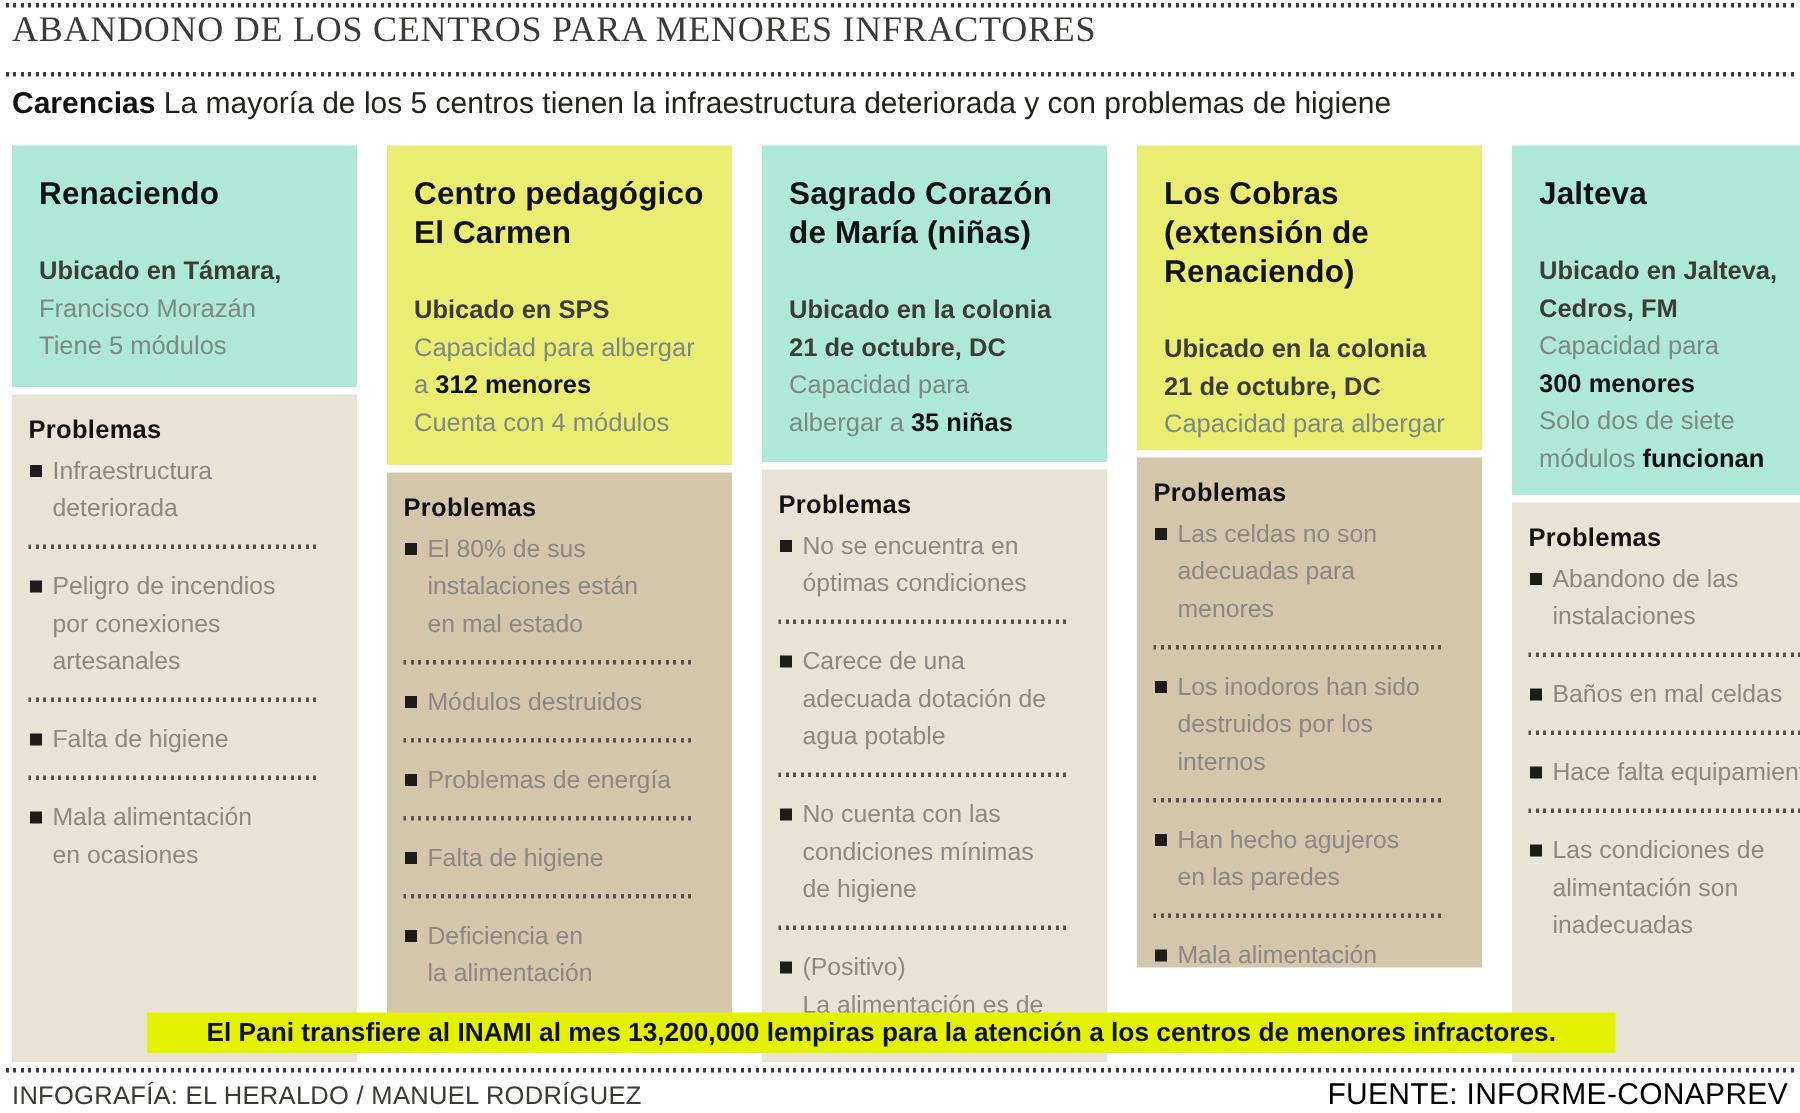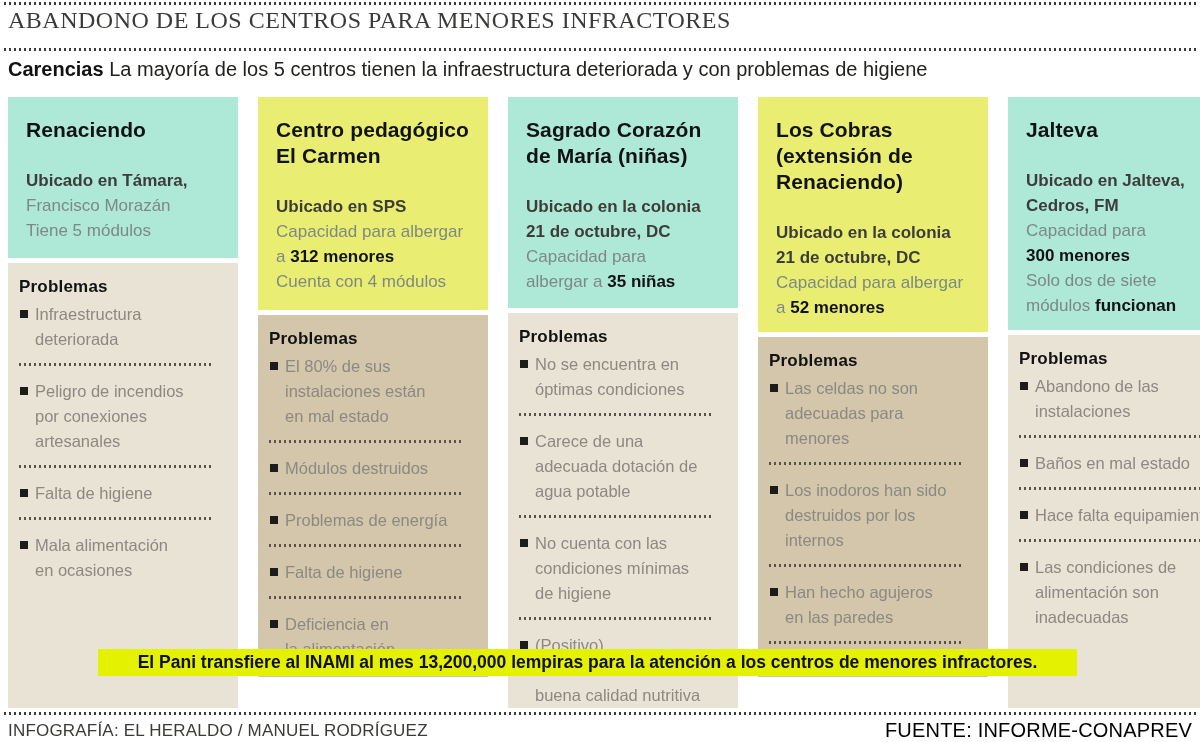--- a/index.html
+++ b/index.html
@@ -21,40 +21,40 @@
   }
   .subtitle{position:absolute;top:58px;left:8px;margin:0;font-size:20px;color:#23221f;white-space:nowrap;}
   .subtitle .lead{font-weight:800;color:#111;}
   .columns{position:absolute;top:97px;left:8px;display:flex;gap:20px;z-index:1;}
   .column{width:230px;display:flex;flex-direction:column;}
   .head{box-sizing:border-box;padding:20px 14px 0 18px;overflow:hidden;}
   .problems{box-sizing:border-box;margin-top:5px;padding:14px 24px 0 11px;overflow:hidden;}
   .c0 .head{height:161px}.c0 .problems{height:445px}
   .c1 .head{height:213px}.c1 .problems{height:362px}
   .c2 .head{height:211px}.c2 .problems{height:395px}
-  .c3 .head{height:235px}.c3 .problems{height:340px}
+  .c3 .head{height:203px}.c3 .problems{height:340px}
   .c4 .head{height:233px}.c4 .problems{height:373px}
   .center-name{
     font-size:21px;font-weight:800;color:#121212;line-height:26px;
     margin-bottom:25px;white-space:pre-line;letter-spacing:.1px;
   }
   .info-line{font-size:17px;line-height:25px;white-space:nowrap;}
   .seg-dark{color:#3d3c39;font-weight:700;}
   .seg-gray{color:#7e8983;}
   .seg-bold{color:#121212;font-weight:800;}
   .problems-title{font-size:17px;font-weight:800;color:#121212;margin-bottom:5px;letter-spacing:.2px;}
   .problem{display:flex;}
   .bullet{flex:0 0 8px;width:8px;height:8px;background:#1d1c1a;margin:8px 7px 0 1px;}
   .ptext{font-size:16.5px;line-height:25px;color:#8b8982;white-space:pre-line;}
   .sep{
     height:3px;margin:11px 0 13px 0;
     background-image:repeating-linear-gradient(90deg,#56534c 0 2px,transparent 2px 5px);
   }
   .highlight-bar{
-    position:absolute;left:98px;top:649px;width:979px;height:27px;z-index:2;
+    position:absolute;left:98px;top:675px;width:979px;height:27px;z-index:2;
     display:flex;align-items:center;justify-content:center;
     font-size:17.5px;font-weight:800;color:#101010;white-space:nowrap;
   }
   .footer{position:absolute;top:719px;left:8px;right:8px;display:flex;justify-content:space-between;align-items:center;}
   .footer-left{font-size:17px;color:#3b3a37;letter-spacing:.2px;}
   .footer-right{font-size:20px;color:#000000;letter-spacing:.2px;}
 </style>
 </head>
 <body>
 
@@ -229,21 +229,21 @@
         <div class="problems" style="background: rgb(233, 227, 214);">
           <div class="problems-title">Problemas</div>
           <div class="problem">
             <span class="bullet"></span>
             <span class="ptext">Abandono de las
 instalaciones</span>
           </div>
           <div class="sep"></div>
           <div class="problem">
             <span class="bullet"></span>
-            <span class="ptext">Baños en mal estado</span>
+            <span class="ptext">Baños en mal celdas</span>
           </div>
           <div class="sep"></div>
           <div class="problem">
             <span class="bullet"></span>
             <span class="ptext">Hace falta equipamiento</span>
           </div>
           <div class="sep"></div>
           <div class="problem">
             <span class="bullet"></span>
             <span class="ptext">Las condiciones de

